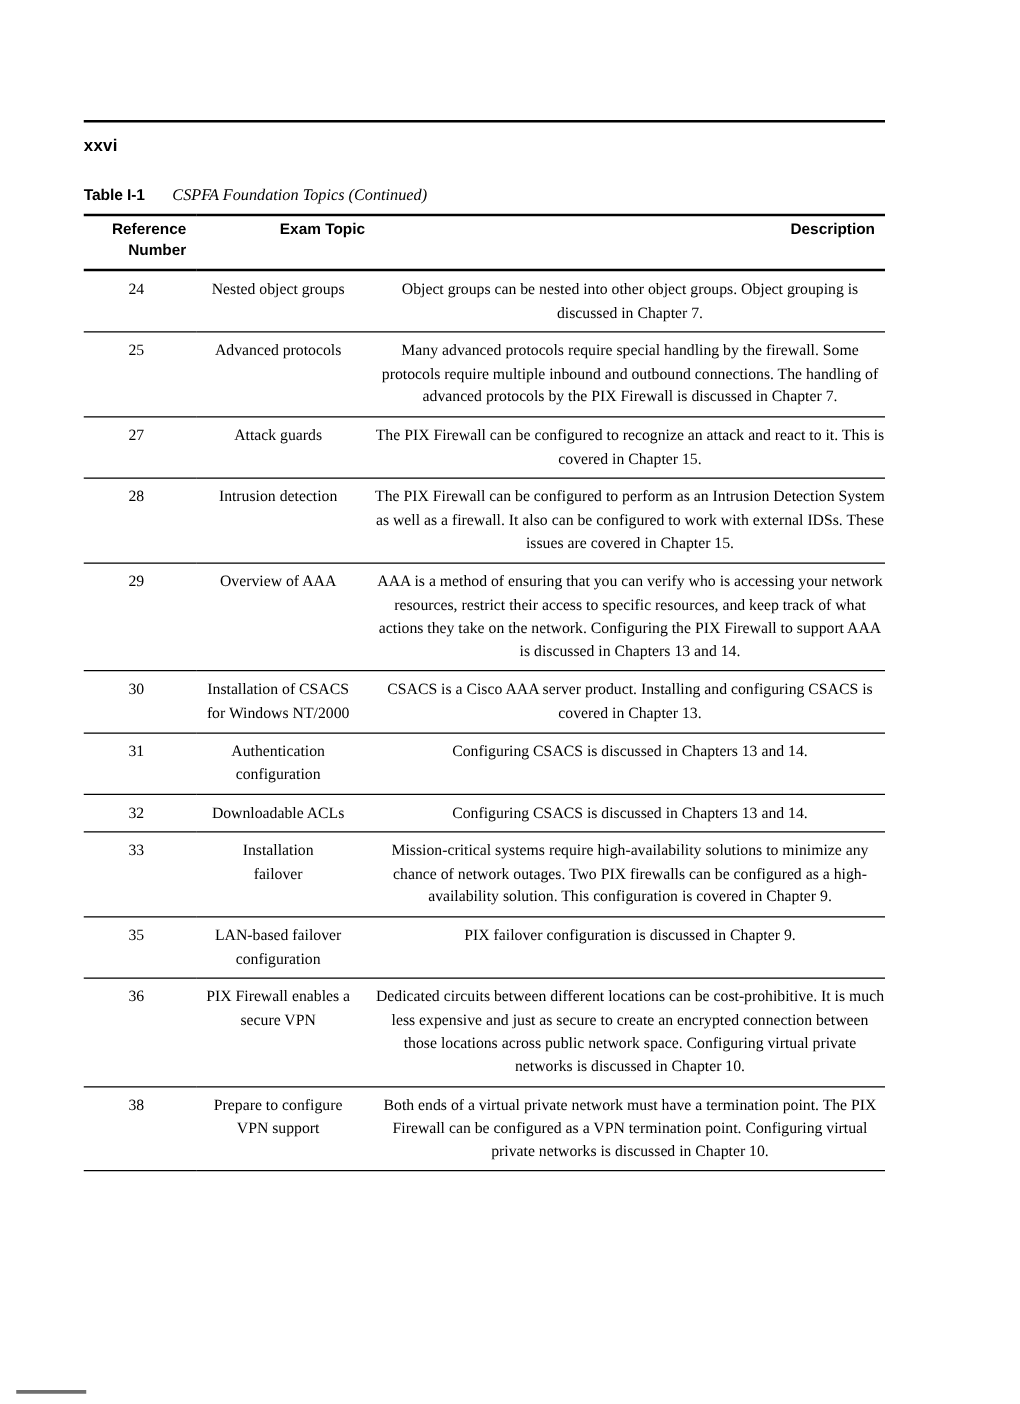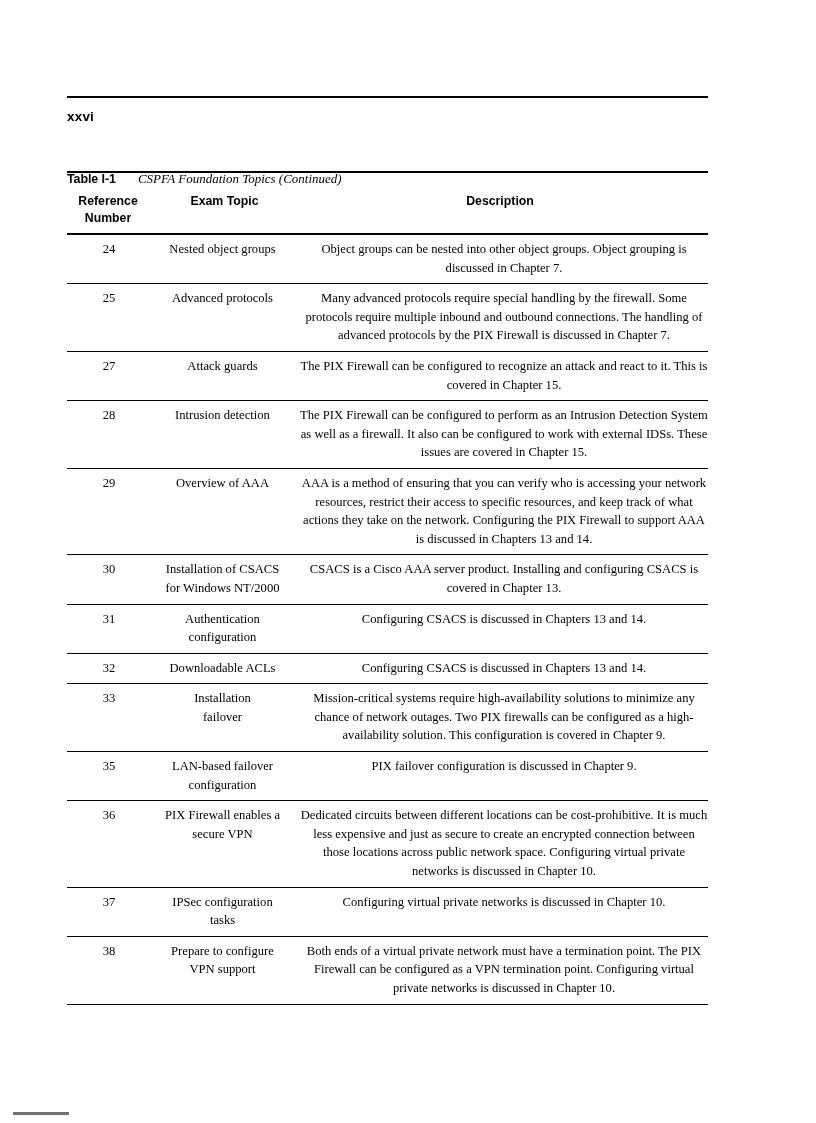--- a/index.html
+++ b/index.html
@@ -45,21 +45,20 @@
   }
 
   
   .caption {
     position: absolute;
     left: 67px;
     top: 147px;
     width: 641px;
     height: 16px;
     white-space: nowrap;
-    margin-top: 22px;
   }
   .caption-label {
     font-family: "Liberation Sans", sans-serif;
     font-weight: bold;
     font-size: 12.5px;
     letter-spacing: -0.1px;
   }
   .caption-title {
     font-family: "Liberation Serif", serif;
     font-style: italic;
@@ -78,23 +77,23 @@
   }
   .tbl col.c-ref   { width: 90px; }
   .tbl col.c-topic { width: 143px; }
   .tbl col.c-desc  { width: 408px; }
 
   .tbl thead th {
     font-family: "Liberation Sans", sans-serif;
     font-weight: bold;
     font-size: 12.3px;
     line-height: 16.5px;
-    text-align: center;
+    text-align: right;
     vertical-align: top;
-    padding: 20px 8px 7px 0;
+    padding: 2px 8px 7px 0;
     border-top: 2.2px solid #000;
     border-bottom: 2.2px solid #000;
   }
   .tbl thead th .hdr-l2 { display: block; }
 
   .tbl tbody td {
     font-family: "Liberation Serif", serif;
     font-size: 12.6px;
     line-height: 18.6px;
     text-align: center;
@@ -227,28 +226,20 @@
         </tr>
         <tr>
           <td class="ref">36</td>
           <td class="topic">
             <span class="nowrapline">PIX Firewall enables a</span>
             <span class="nowrapline">secure VPN</span>
           </td>
           <td class="desc">Dedicated circuits between different locations can be cost-prohibitive. It is much less expensive and just as secure to create an encrypted connection between those locations across public network space. Configuring virtual private networks is discussed in Chapter 10.</td>
         </tr>
         <tr>
-          <td class="ref">37</td>
-          <td class="topic">
-            <span class="nowrapline">IPSec configuration</span>
-            <span class="nowrapline">tasks</span>
-          </td>
-          <td class="desc">Configuring virtual private networks is discussed in Chapter 10.</td>
-        </tr>
-        <tr>
           <td class="ref">38</td>
           <td class="topic">
             <span class="nowrapline">Prepare to configure</span>
             <span class="nowrapline">VPN support</span>
           </td>
           <td class="desc">Both ends of a virtual private network must have a termination point. The PIX Firewall can be configured as a VPN termination point. Configuring virtual private networks is discussed in Chapter 10.</td>
         </tr>
       </tbody>
   </table>
 

